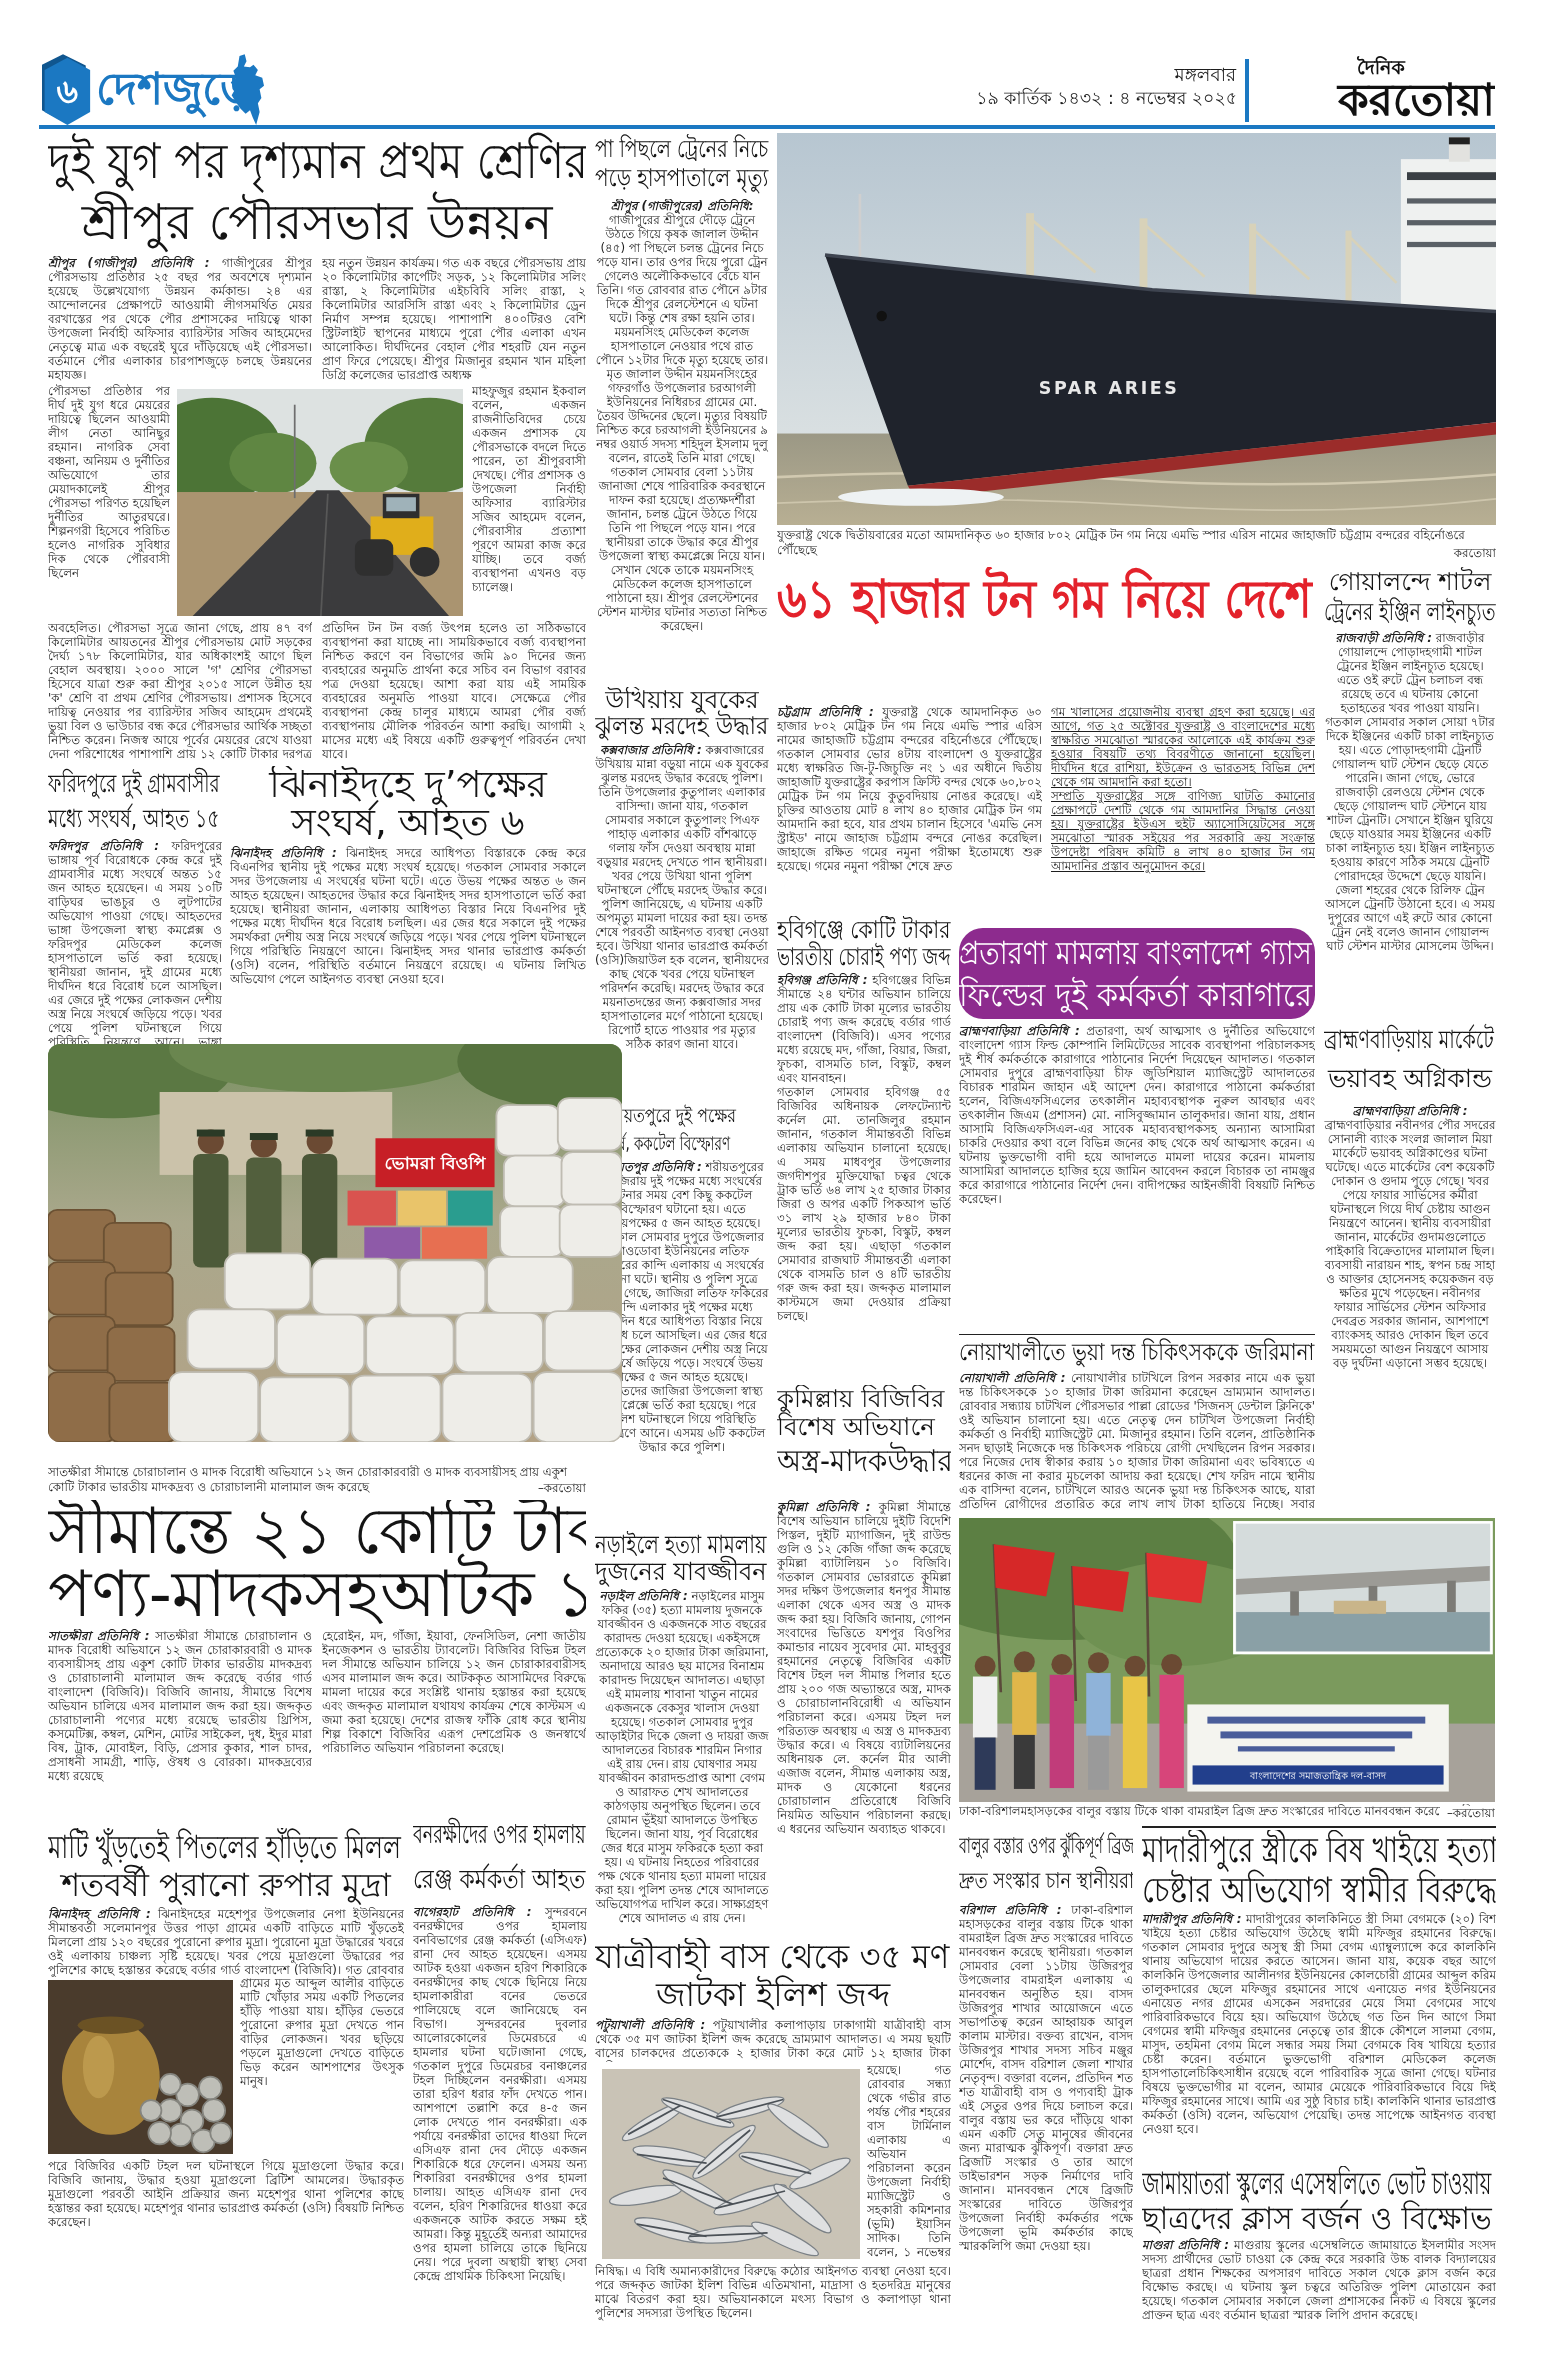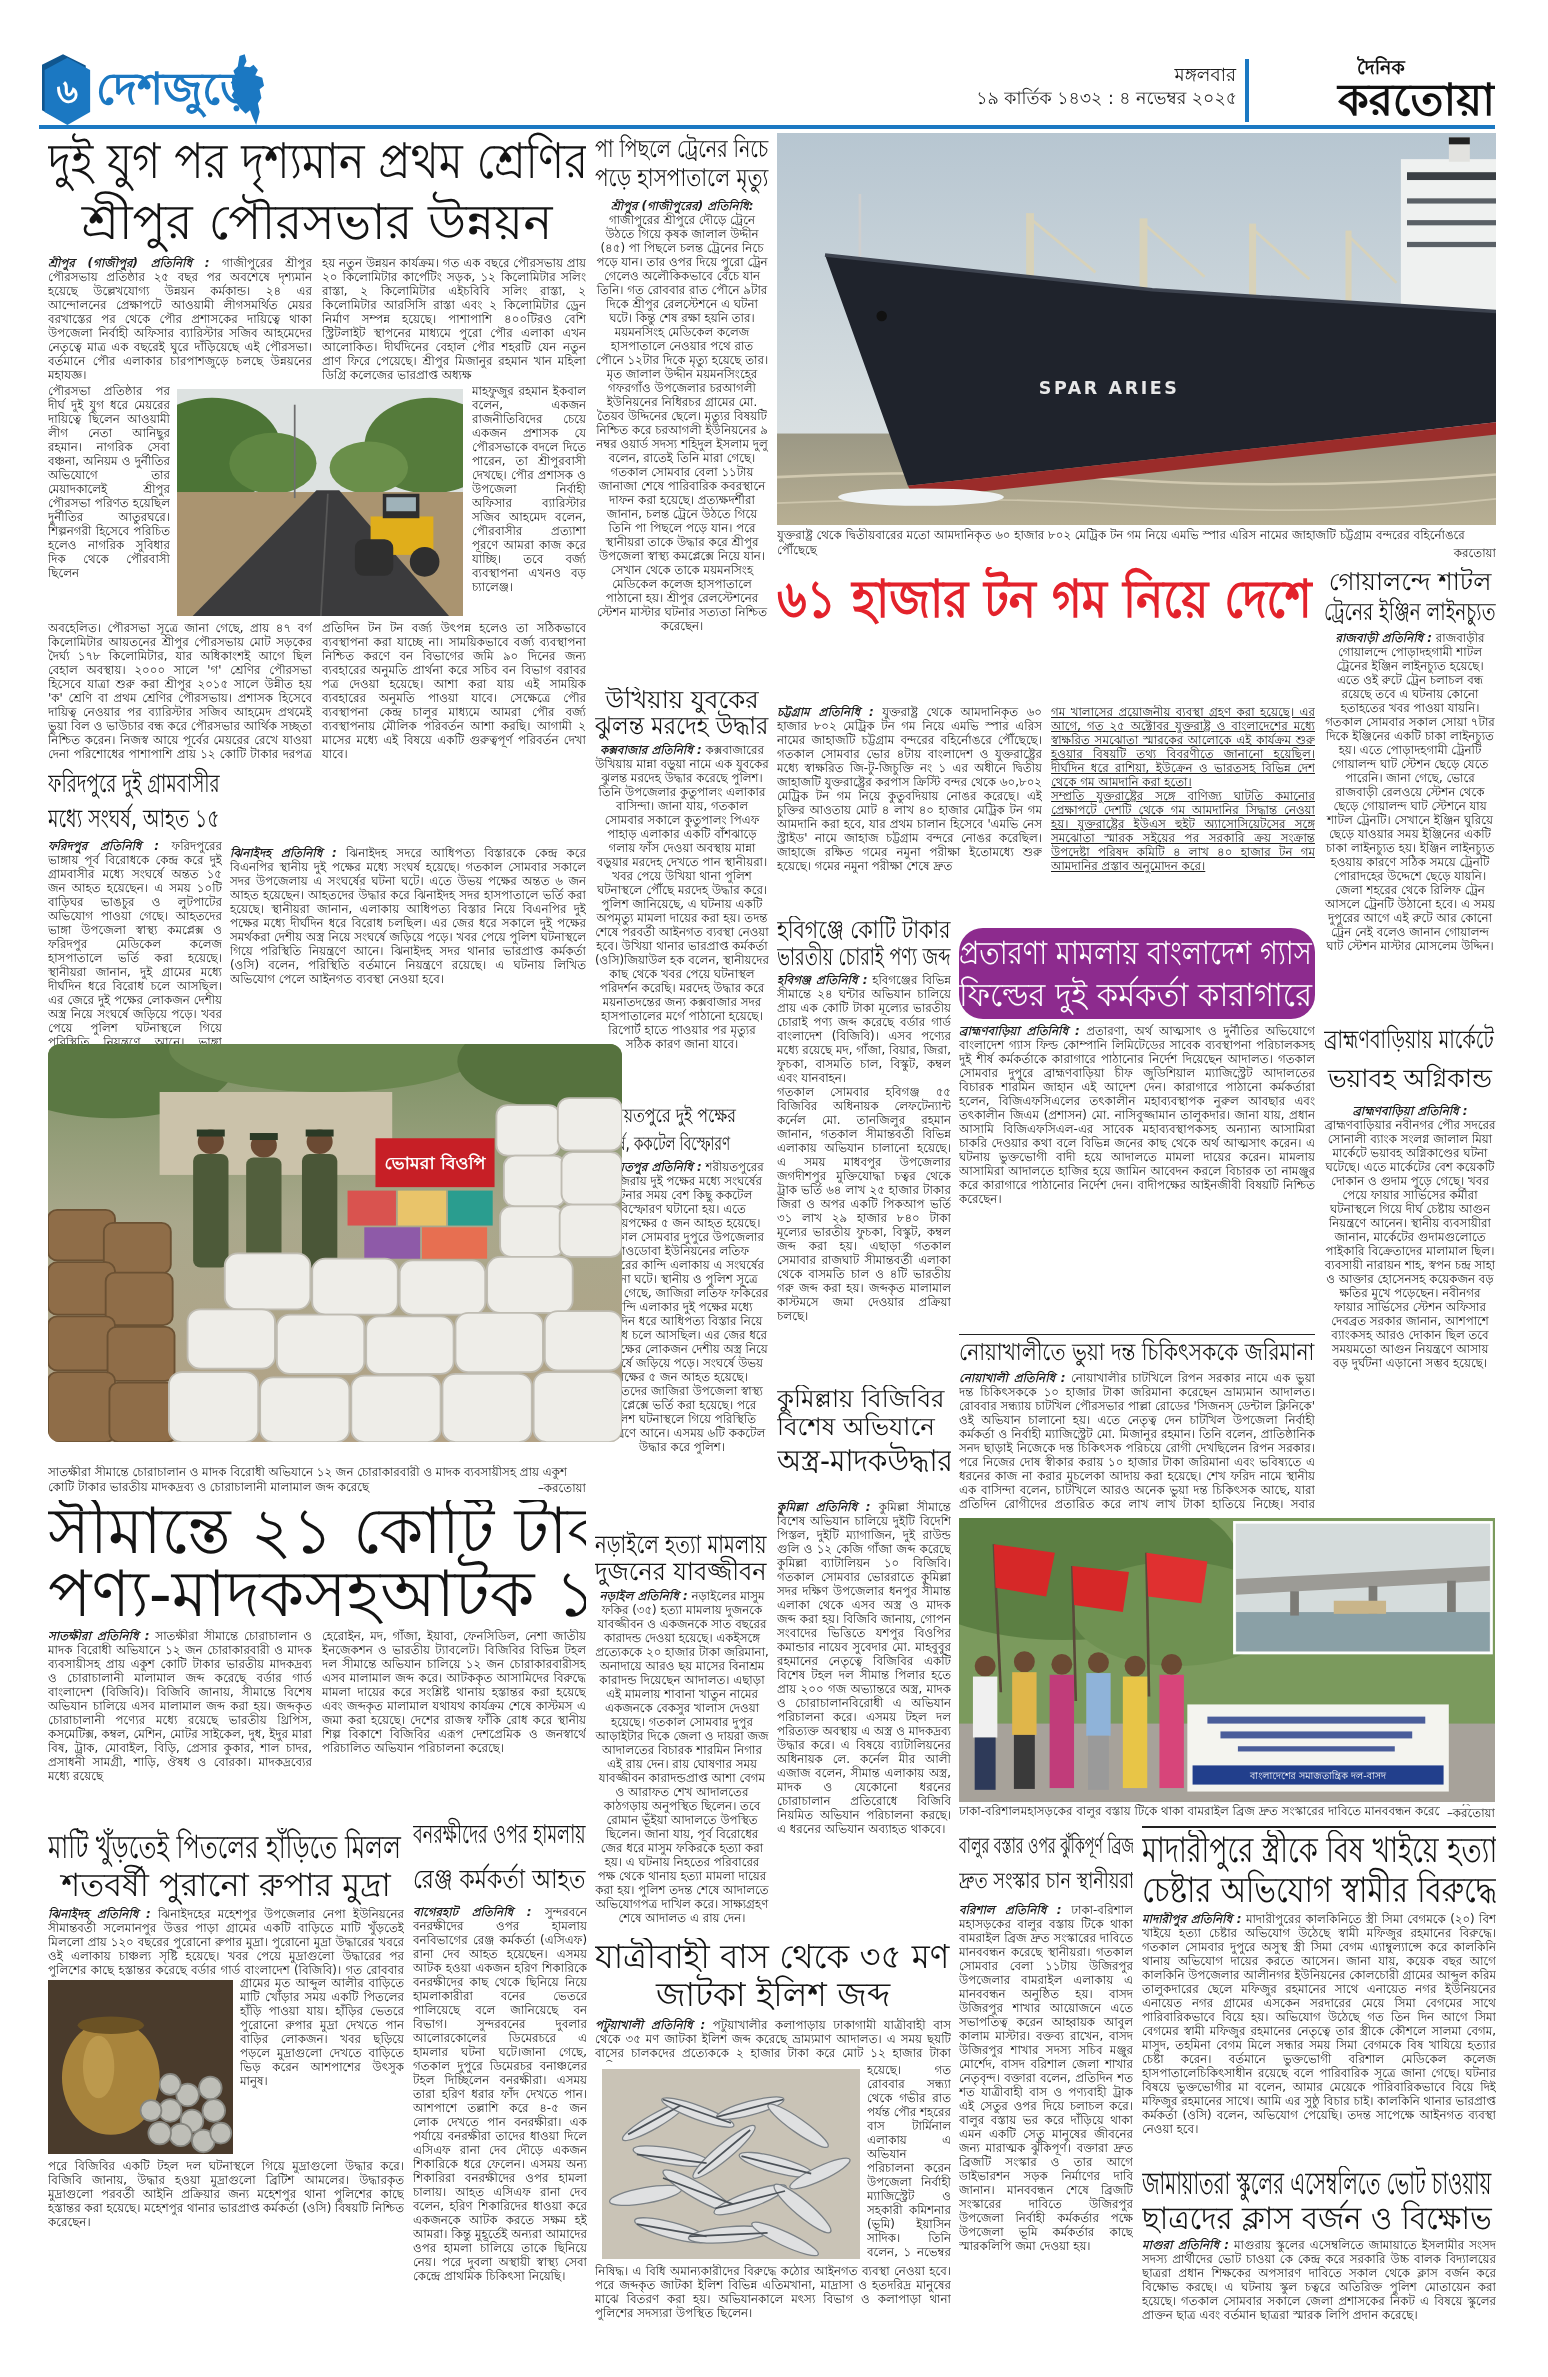--- a/index.html
+++ b/index.html
@@ -251,20 +251,24 @@
 
   <div class="hl left" style="left:48px;top:766px;width:174px;height:73px;font-size:25px;line-height:35px;">
     <div class="ln"><span class="fit" style="transform-origin: left center; transform: scaleX(0.735);">ফরিদপুরে দুই গ্রামবাসীর</span></div>
     <div class="ln"><span class="fit" style="transform-origin: left center; transform: scaleX(0.756);">মধ্যে সংঘর্ষ, আহত ১৫</span></div>
   </div>
   <div class="txt" style="left:48px;top:839px;width:174px;height:218px;">
     <span class="by">ফরিদপুর প্রতিনিধি :</span>
     <span>ফরিদপুরের ভাঙ্গায় পূর্ব বিরোধকে কেন্দ্র করে দুই গ্রামবাসীর মধ্যে সংঘর্ষে অন্তত ১৫ জন আহত হয়েছেন। এ সময় ১০টি বাড়িঘর ভাঙচুর ও লুটপাটের অভিযোগ পাওয়া গেছে। আহতদের ভাঙ্গা উপজেলা স্বাস্থ্য কমপ্লেক্স ও ফরিদপুর মেডিকেল কলেজ হাসপাতালে ভর্তি করা হয়েছে। স্থানীয়রা জানান, দুই গ্রামের মধ্যে দীর্ঘদিন ধরে বিরোধ চলে আসছিল। এর জেরে দুই পক্ষের লোকজন দেশীয় অস্ত্র নিয়ে সংঘর্ষে জড়িয়ে পড়ে। খবর পেয়ে পুলিশ ঘটনাস্থলে গিয়ে পরিস্থিতি নিয়ন্ত্রণে আনে। ভাঙ্গা থানার ভারপ্রাপ্ত কর্মকর্তা (ওসি) বলেন, এলাকায় অতিরিক্ত পুলিশ মোতায়েন করা হয়েছে।</span>
   </div>
 
+  <div class="hl" style="left:230px;top:766px;width:356px;height:78px;font-size:37px;line-height:38px;">
+    <div class="ln"><span class="fit">ঝিনাইদহে দু’পক্ষের</span></div>
+    <div class="ln"><span class="fit">সংঘর্ষ, আহত ৬</span></div>
+  </div>
   <div class="txt" style="left:230px;top:846px;width:356px;height:211px;">
     <span class="by">ঝিনাইদহ প্রতিনিধি :</span>
     <span>ঝিনাইদহ সদরে আধিপত্য বিস্তারকে কেন্দ্র করে বিএনপির স্থানীয় দুই পক্ষের মধ্যে সংঘর্ষ হয়েছে। গতকাল সোমবার সকালে সদর উপজেলায় এ সংঘর্ষের ঘটনা ঘটে। এতে উভয় পক্ষের অন্তত ৬ জন আহত হয়েছেন। আহতদের উদ্ধার করে ঝিনাইদহ সদর হাসপাতালে ভর্তি করা হয়েছে। স্থানীয়রা জানান, এলাকায় আধিপত্য বিস্তার নিয়ে বিএনপির দুই পক্ষের মধ্যে দীর্ঘদিন ধরে বিরোধ চলছিল। এর জের ধরে সকালে দুই পক্ষের সমর্থকরা দেশীয় অস্ত্র নিয়ে সংঘর্ষে জড়িয়ে পড়ে। খবর পেয়ে পুলিশ ঘটনাস্থলে গিয়ে পরিস্থিতি নিয়ন্ত্রণে আনে। ঝিনাইদহ সদর থানার ভারপ্রাপ্ত কর্মকর্তা (ওসি) বলেন, পরিস্থিতি বর্তমানে নিয়ন্ত্রণে রয়েছে। এ ঘটনায় লিখিত অভিযোগ পেলে আইনগত ব্যবস্থা নেওয়া হবে।</span>
   </div>
 
   <div class="photo" style="left:48px;top:1044px;width:574px;height:398px;border-radius:12px;">
     <svg viewBox="0 0 617 456" preserveAspectRatio="none">
       <defs>
         <linearGradient id="bgbBg" x1="0" y1="0" x2="0" y2="1">
             <stop offset="0" stop-color="#7b9163"></stop>

